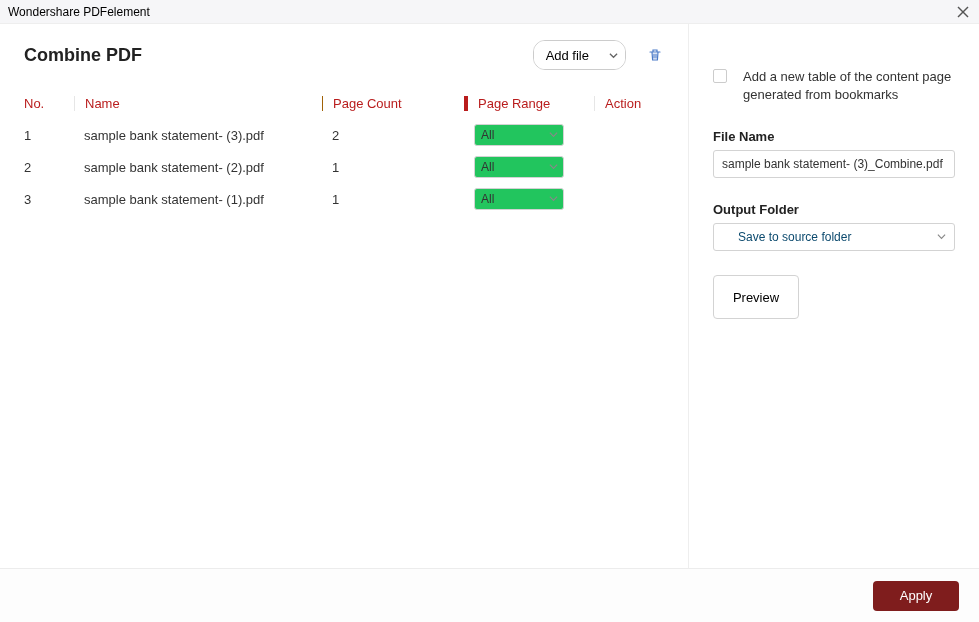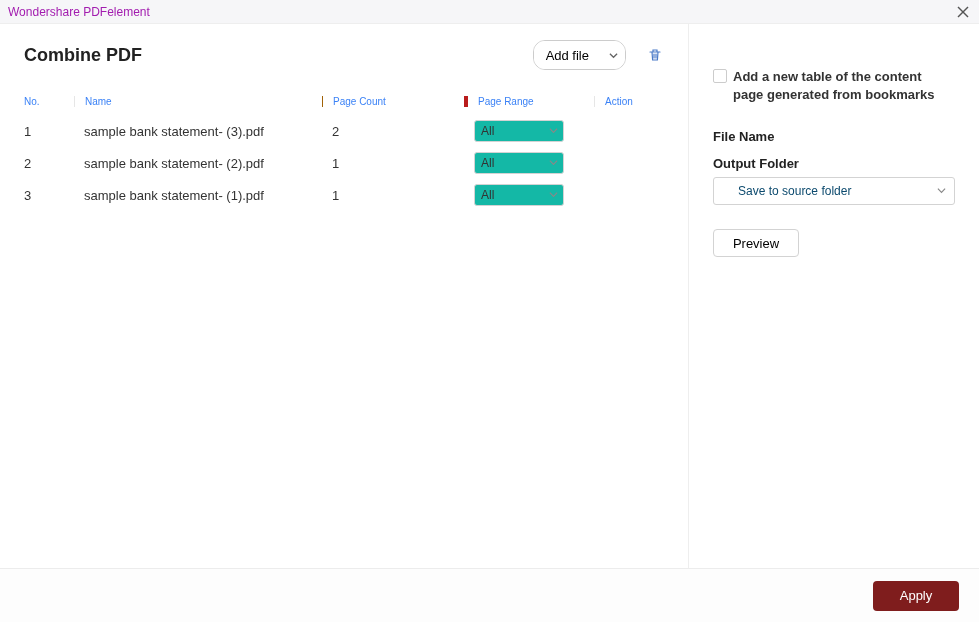--- a/index.html
+++ b/index.html
@@ -17,21 +17,21 @@
     .titlebar {
       height: 24px;
       background: #f6f6f8;
       display: flex;
       align-items: center;
       padding: 0 8px;
       border-bottom: 1px solid #eee;
     }
     .titlebar-title {
       font-size: 12px;
-      color: #a21caf;
+      color: #000000;
       flex: 1;
     }
     .titlebar-close {
       width: 16px;
       height: 16px;
       color: #555;
       display: flex;
       align-items: center;
       justify-content: center;
       cursor: pointer;
@@ -88,22 +88,22 @@
       width: 18px;
       height: 18px;
       color: #4a7ac8;
       cursor: pointer;
       display: flex;
       align-items: center;
       justify-content: center;
     }
     .table-head {
       display: flex;
-      font-size: 10px;
-      color: #3b82f6;
+      font-size: 13px;
+      color: #b91c1c;
       font-weight: 500;
       padding: 8px 0;
     }
     .col-no { width: 50px; }
     .col-name { width: 248px; border-left: 1px solid #e6e6e6; padding-left: 10px; }
     .col-count { width: 142px; border-left: 1px solid #a16207; padding-left: 10px; }
     .col-range { width: 130px; border-left: 4px solid #b91c1c; padding-left: 10px; }
     .col-action { width: 70px; border-left: 1px solid #e6e6e6; padding-left: 10px; }
     .table-body { }
     .row {
@@ -114,42 +114,41 @@
       color: #333;
     }
     .row .col-name, .row .col-count, .row .col-range, .row .col-action {
       border-left: none;
     }
     .range-select {
       width: 90px;
       height: 22px;
       border: 1px solid #d3d3d3;
       border-radius: 3px;
-      background: #14b8a6;
+      background: #22c55e;
       display: inline-flex;
       align-items: center;
       padding: 0 6px;
       cursor: pointer;
       font-size: 12px;
       position: relative;
     }
     .range-select .chev { position: absolute; right: 5px; color: #888; }
     .right {
       width: 290px;
       padding: 16px 24px 0 24px;
       display: flex;
       flex-direction: column;
     }
     .chk-row {
       display: flex;
       align-items: flex-start;
-      gap: 6px;
+      gap: 16px;
       margin-top: 28px;
       margin-bottom: 20px;
-      font-weight: bold;
     }
     .chk-box {
       width: 14px;
       height: 14px;
       border: 1px solid #ccc;
       border-radius: 2px;
       flex-shrink: 0;
       margin-top: 1px;
       cursor: pointer;
     }
@@ -185,21 +184,21 @@
       color: #0c4a6e;
       display: flex;
       align-items: center;
       cursor: pointer;
       position: relative;
       margin-bottom: 24px;
     }
     .select-input .chev { position: absolute; right: 8px; color: #888; }
     .preview-btn {
       width: 86px;
-      height: 28px;
+      height: 44px;
       border: 1px solid #d3d3d3;
       border-radius: 4px;
       background: #fff;
       font-size: 13px;
       cursor: pointer;
     }
     .footer {
       height: 54px;
       border-top: 1px solid #ececec;
       display: flex;
@@ -309,20 +308,21 @@
     </div>
   </div>
 
   <div class="right">
     <div class="chk-row">
       <div class="chk-box"></div>
       <div class="chk-label">Add a new table of the content page generated from bookmarks</div>
     </div>
 
     <div class="form-label">File Name</div>
+    <input class="text-input" type="text" value="sample bank statement- (3)_Combine.pdf" style="">
 
     <div class="form-label">Output Folder</div>
     <div class="select-input">
       <span>Save to source folder</span>
       <span class="chev"><svg class="chev-svg" viewBox="0 0 10 10">
             <path d="M1 3 L5 7 L9 3" fill="none" stroke="#888" stroke-width="1.3"></path>
           </svg></span>
     </div>
 
     <button class="preview-btn">Preview</button>

